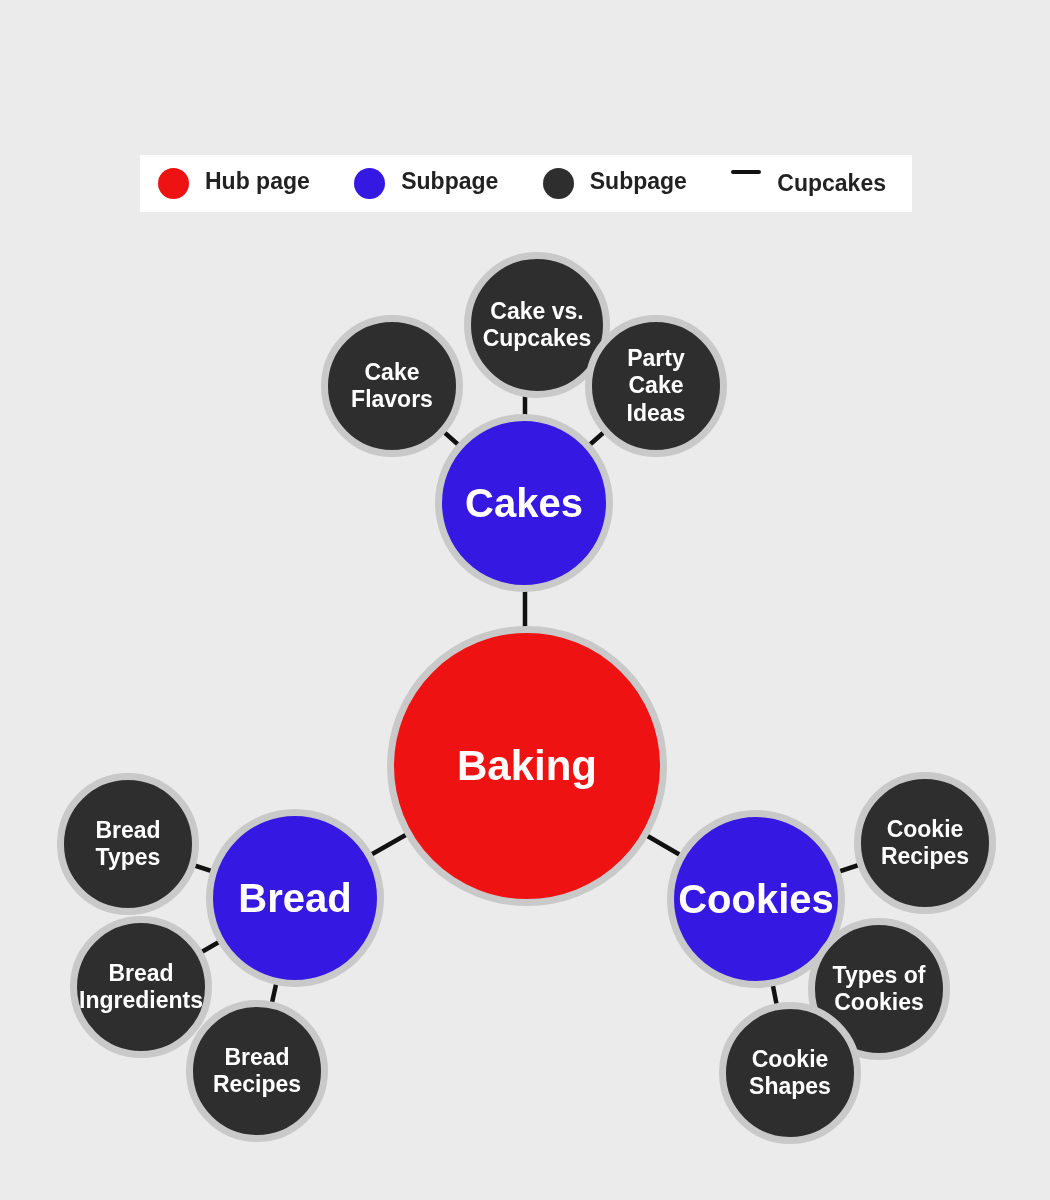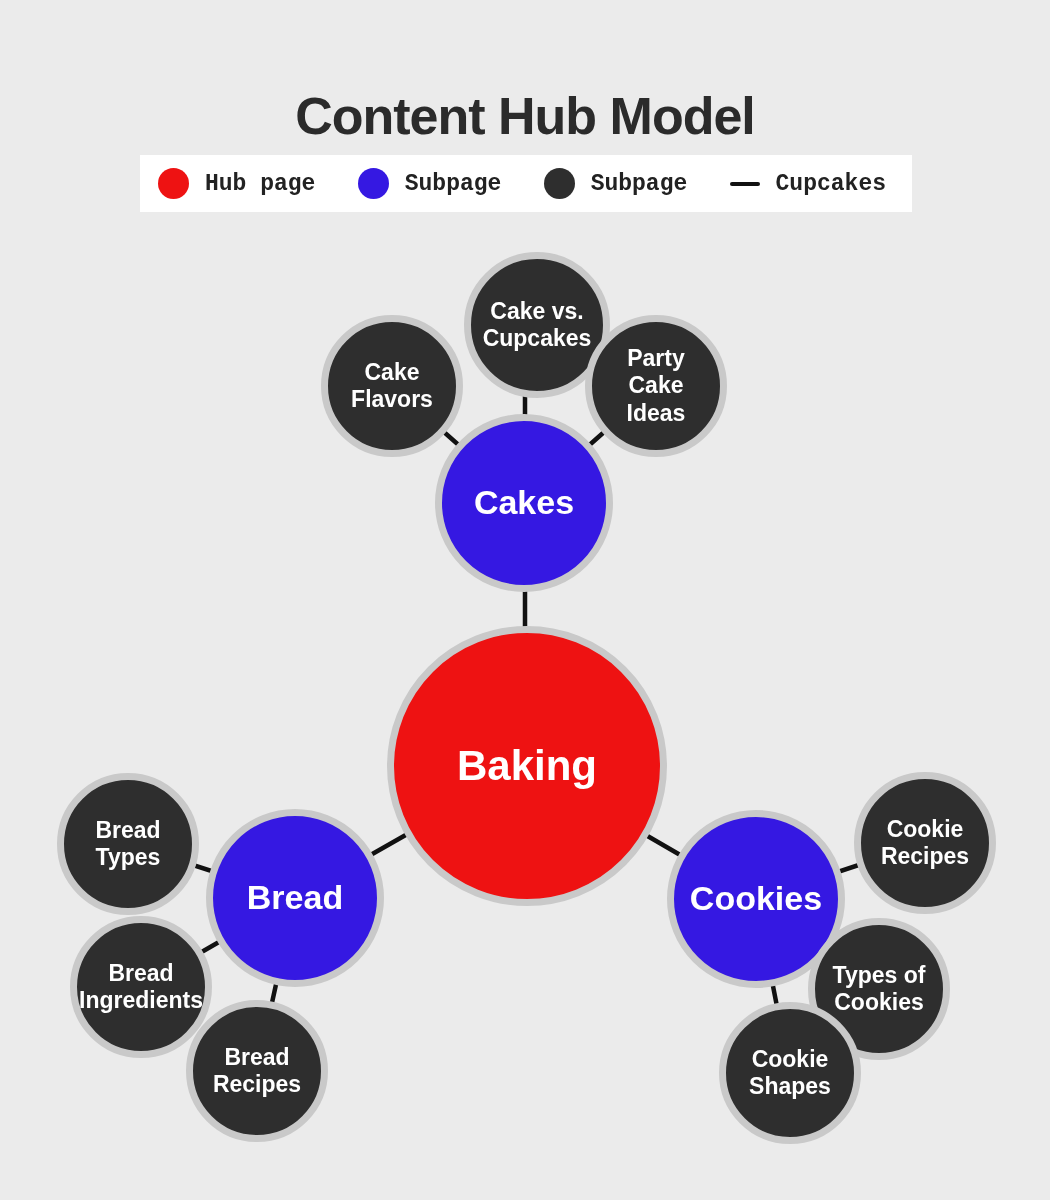--- a/index.html
+++ b/index.html
@@ -28,21 +28,21 @@
     position: absolute;
     left: 140px; top: 155px;
     width: 772px; height: 57px;
     background: var(--legend_bg, #ffffff);
     display: flex;
     align-items: center;
     justify-content: space-between;
     padding: 0 26px 0 18px;
     box-sizing: border-box;
   }
-  .legend-item { display: flex; align-items: center; gap: 16px; font-family: Liberation Mono, monospace; }
+  .legend-item { display: flex; align-items: flex-start; gap: 16px; }
   .legend-swatch {
     width: 31px; height: 31px; border-radius: 50%;
     flex: 0 0 auto;
   }
   .legend-swatch.sw-hub   { background: var(--hub); }
   .legend-swatch.sw-blue  { background: var(--subpage_blue); }
   .legend-swatch.sw-dark  { background: var(--subpage_dark); }
   .legend-line {
     width: 30px; height: 4px; border-radius: 2px;
     background: var(--link); flex: 0 0 auto;
@@ -73,21 +73,21 @@
     text-align: center;
     color: #ffffff;
     font-weight: bold;
   }
   .node-label { white-space: pre-line; }
   .node.hub   { background: var(--hub); justify-content: center; }
   .node.blue  { background: var(--subpage_blue); }
   .node.dark  { background: var(--subpage_dark); }
 
   .node.hub  { font-size: 42px; line-height: 1.1; }
-  .node.blue { font-size: 34px; line-height: 1.1; text-align: center; }
+  .node.blue { font-size: 40px; line-height: 1.1; text-align: center; }
   .node.dark { font-size: 23px; line-height: 1.18; }
 
   
   .n-baking            { left: 387px; top:  626px; width: 280px; height: 280px; }
   .n-cakes             { left: 435px; top:  414px; width: 178px; height: 178px; }
   .n-cake-flavors      { left: 321px; top:  315px; width: 142px; height: 142px; }
   .n-cake-vs-cupcakes  { left: 464px; top:  252px; width: 146px; height: 146px; }
   .n-party-cake-ideas  { left: 585px; top:  315px; width: 142px; height: 142px; }
   .n-bread             { left: 206px; top:  809px; width: 178px; height: 178px; }
   .n-bread-types       { left:  57px; top:  773px; width: 142px; height: 142px; }
@@ -96,21 +96,20 @@
   .n-cookies           { left: 667px; top:  810px; width: 178px; height: 178px; }
   .n-cookie-recipes    { left: 854px; top:  772px; width: 142px; height: 142px; }
   .n-types-of-cookies  { left: 808px; top:  918px; width: 142px; height: 142px; }
   .n-cookie-shapes     { left: 719px; top: 1002px; width: 142px; height: 142px; }
 </style>
 </head>
 <body>
 
 <div class="canvas">
 
-  <h1 class="page-title">Content Hub Model</h1>
 
   <div class="legend">
     <div class="legend-item">
       <span class="legend-swatch sw-hub"></span>
       <span class="legend-label">Hub page</span>
     </div>
     <div class="legend-item">
       <span class="legend-swatch sw-blue"></span>
       <span class="legend-label">Subpage</span>
     </div>

